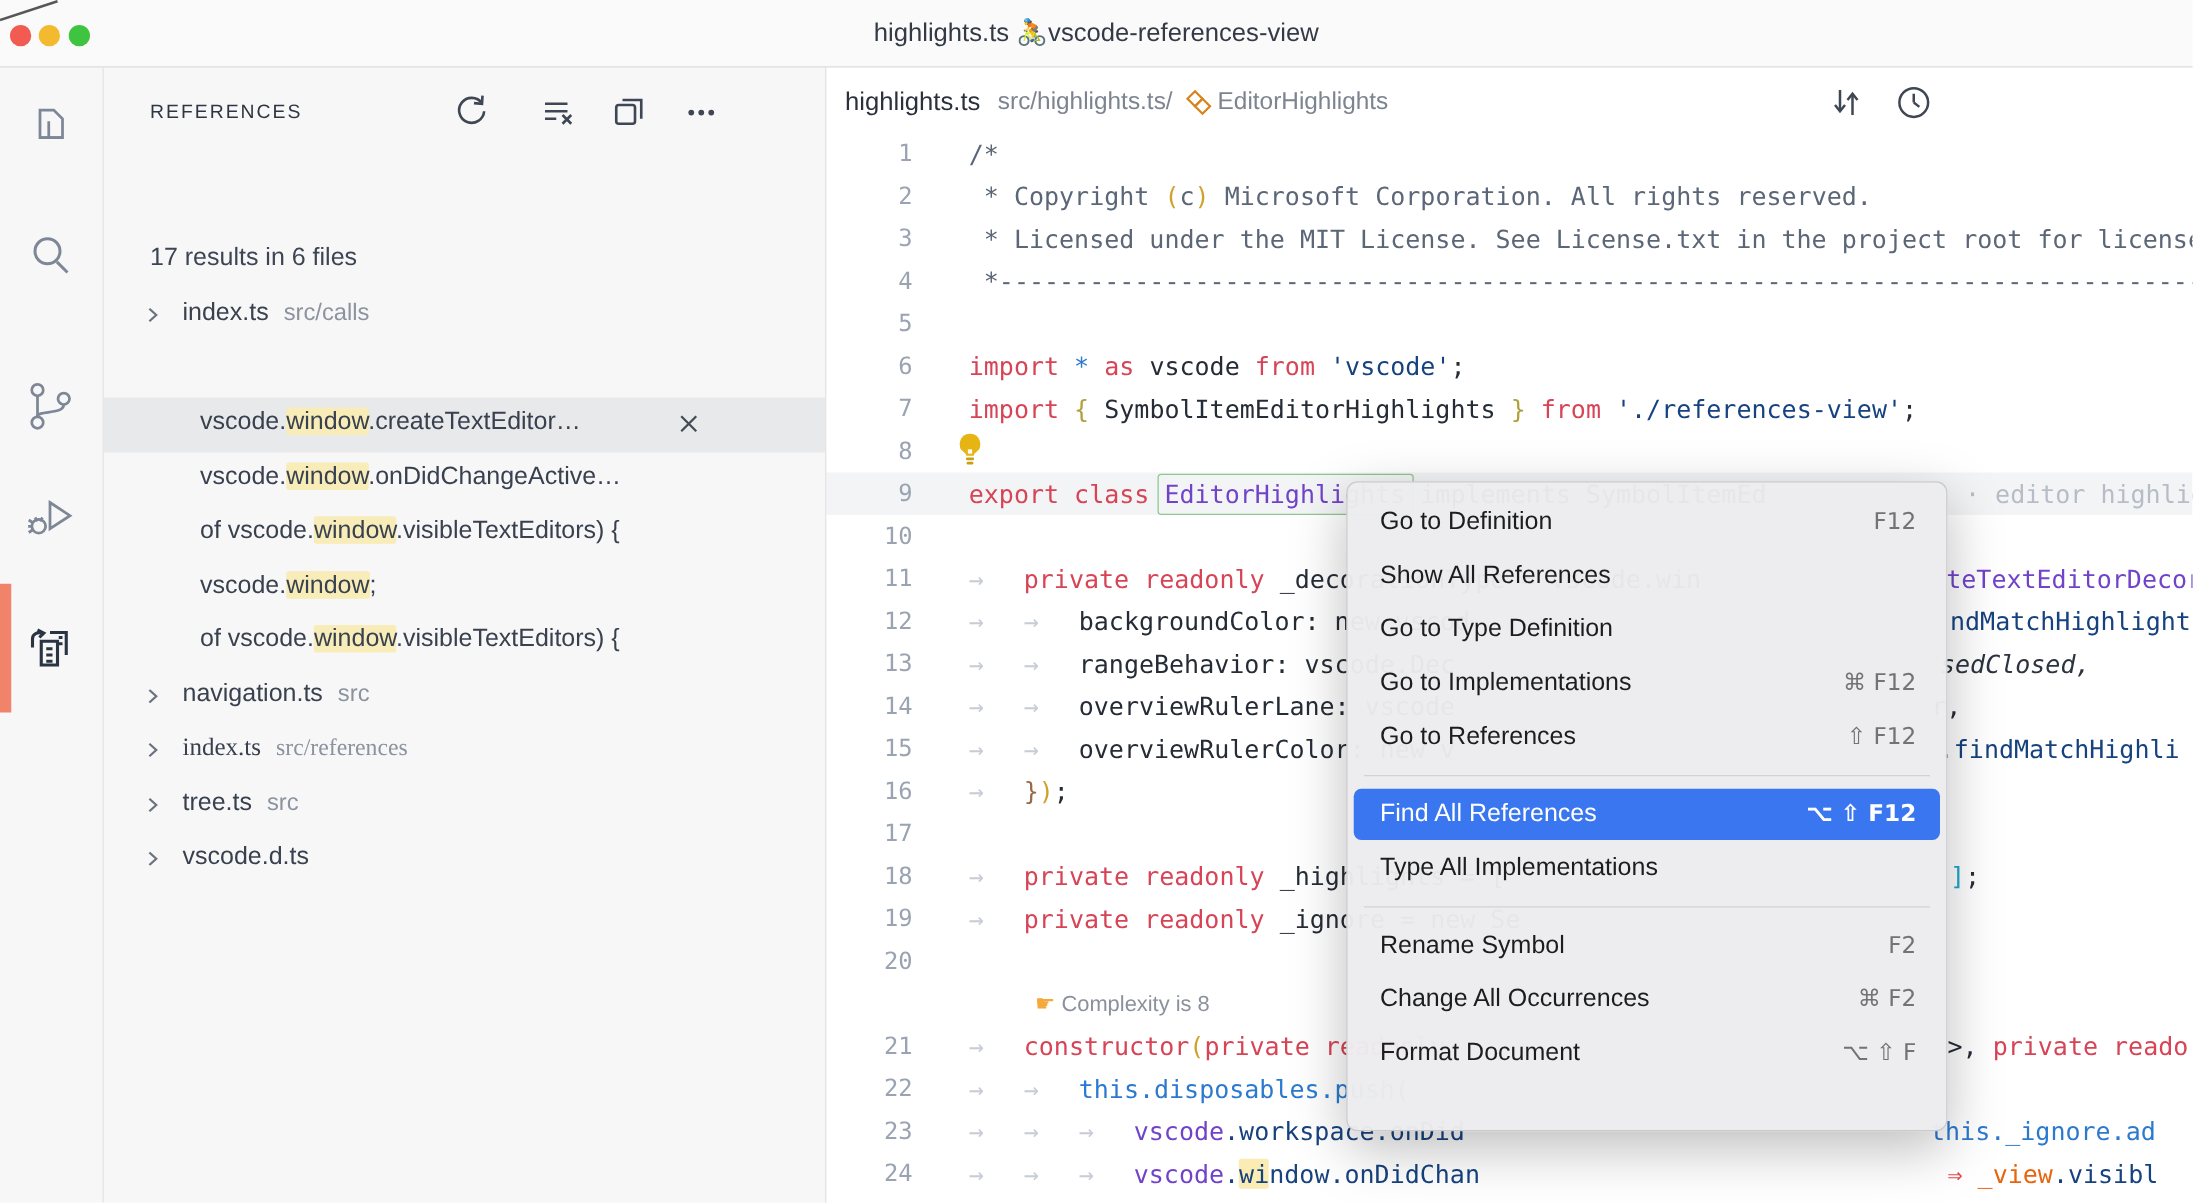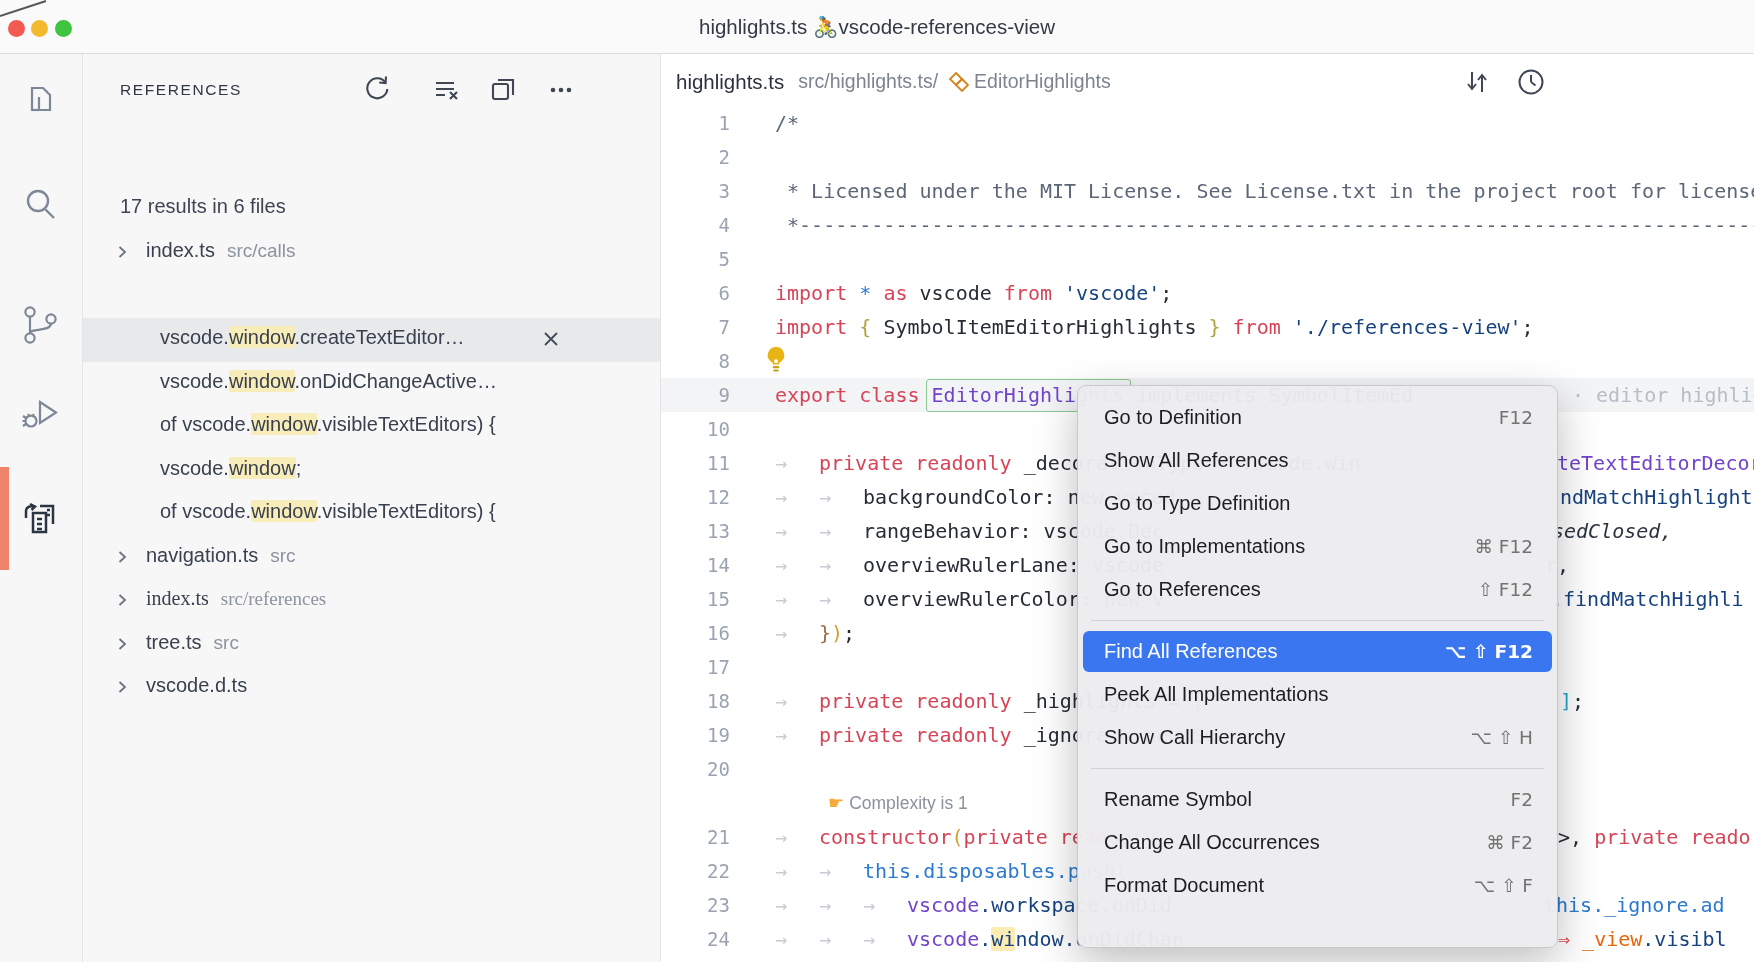--- a/index.html
+++ b/index.html
@@ -239,20 +239,21 @@
       </svg>
     </span>
   </div>
   <div id="code">
       <div class="crow">
         <span class="num">1</span>
         <span class="ct"><span class="cmt">/*</span></span>
       </div>
       <div class="crow">
         <span class="num">2</span>
+        <span class="ct"><span class="cmt"> * Copyright </span><span class="gold">(</span><span class="cmt">c</span><span class="gold">)</span><span class="cmt"> Microsoft Corporation. All rights reserved.</span></span>
       </div>
       <div class="crow">
         <span class="num">3</span>
         <span class="ct"><span class="cmt"> * Licensed under the MIT License. See License.txt in the project root for license information.</span></span>
       </div>
       <div class="crow">
         <span class="num">4</span>
         <span class="ct"><span class="cmt"> *--------------------------------------------------------------------------------------------------</span></span>
       </div>
       <div class="crow">
@@ -313,21 +314,21 @@
       </div>
       <div class="crow">
         <span class="num">19</span>
         <span class="ct"><span class="tab">→</span><span class="kw">private readonly </span><span class="txt">_ignore = new Se</span></span>
       </div>
       <div class="crow">
         <span class="num">20</span>
         <span class="ct"></span>
       </div>
       <div class="lensrow">
-        <span class="lens"><span class="pt">☛</span><span>Complexity is 1</span></span>
+        <span class="lens"><span class="pt">☛</span><span>Complexity is 8</span></span>
       </div>
       <div class="crow">
         <span class="num">21</span>
         <span class="ct"><span class="tab">→</span><span class="kw">constructor</span><span class="gold">(</span><span class="kw">private readonly </span></span>
       </div>
       <div class="crow">
         <span class="num">22</span>
         <span class="ct"><span class="tab">→</span><span class="tab">→</span><span class="blue">this.disposables.push(</span></span>
       </div>
       <div class="crow">
@@ -359,19 +360,18 @@
 </section>
 
 <div class="ctxmenu" id="menu">
     <div class="mi"><span class="lab">Go to Definition</span><span class="sc">F12</span></div>
     <div class="mi"><span class="lab">Show All References</span></div>
     <div class="mi"><span class="lab">Go to Type Definition</span></div>
     <div class="mi"><span class="lab">Go to Implementations</span><span class="sc">⌘ F12</span></div>
     <div class="mi"><span class="lab">Go to References</span><span class="sc">⇧ F12</span></div>
     <div class="msep"></div>
     <div class="mi hi"><span class="lab">Find All References</span><span class="sc">⌥ ⇧ F12</span></div>
-    <div class="mi"><span class="lab">Peek All Implementations</span></div>
-    <div class="mi"><span class="lab">Show Call Hierarchy</span><span class="sc">⌥ ⇧ H</span></div>
+    <div class="mi"><span class="lab">Type All Implementations</span></div>
     <div class="msep"></div>
     <div class="mi"><span class="lab">Rename Symbol</span><span class="sc">F2</span></div>
     <div class="mi"><span class="lab">Change All Occurrences</span><span class="sc">⌘ F2</span></div>
     <div class="mi"><span class="lab">Format Document</span><span class="sc">⌥ ⇧ F</span></div>
   </div>
 
 </body></html>

